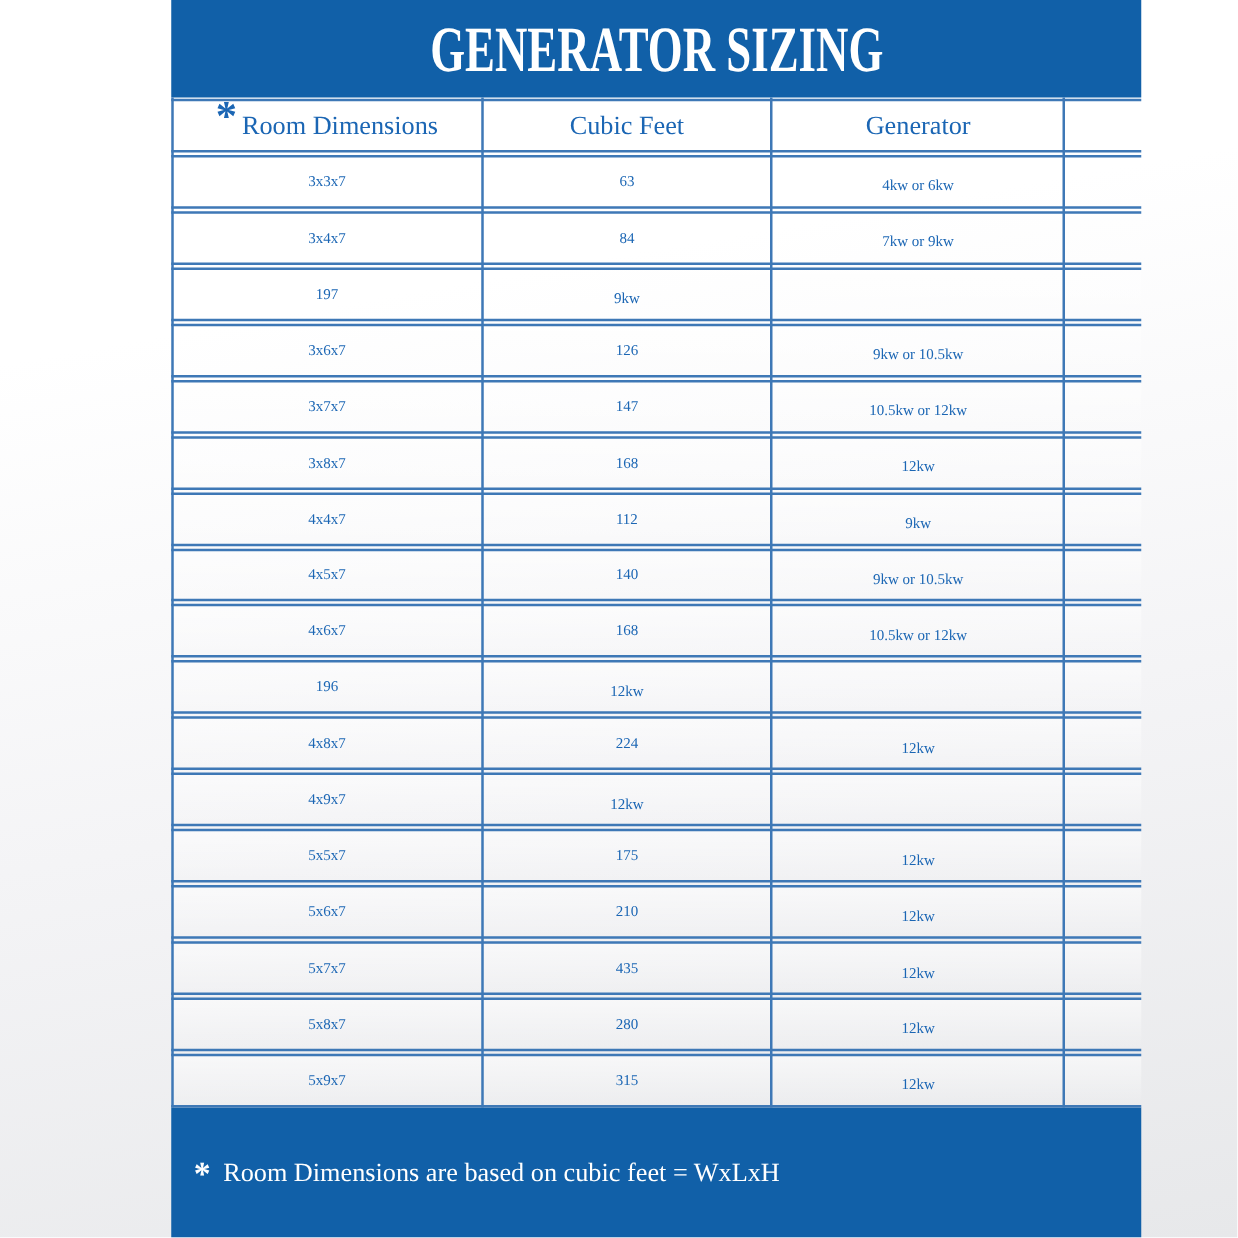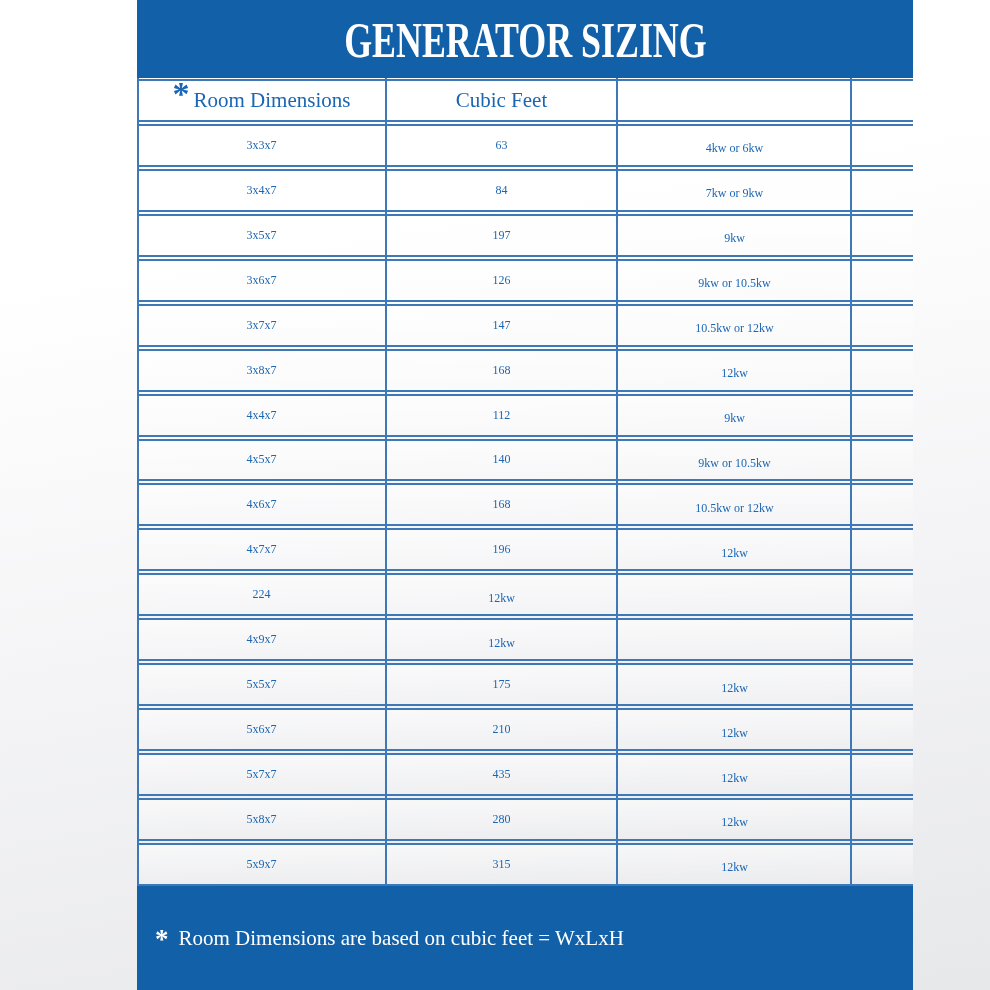--- a/index.html
+++ b/index.html
@@ -131,34 +131,36 @@
       <div class="vline v3"></div>
 
       <div class="row header-row">
         <div class="cell">
           <span class="header-asterisk">*</span>
           <span>Room Dimensions</span>
         </div>
         <div class="cell">
           <span>Cubic Feet</span>
         </div>
+        <div class="cell">
+          <span>Generator</span>
+        </div>
       </div>
 
     <div class="row">
           <div class="cell">3x3x7</div>
           <div class="cell">63</div>
           <div class="cell generator-cell">4kw or 6kw</div>
         </div>
         <div class="row">
           <div class="cell">3x4x7</div>
           <div class="cell">84</div>
           <div class="cell generator-cell">7kw or 9kw</div>
         </div>
         <div class="row">
-          <div class="cell">3x5x7</div>
           <div class="cell">197</div>
           <div class="cell generator-cell">9kw</div>
         </div>
         <div class="row">
           <div class="cell">3x6x7</div>
           <div class="cell">126</div>
           <div class="cell generator-cell">9kw or 10.5kw</div>
         </div>
         <div class="row">
           <div class="cell">3x7x7</div>
@@ -179,25 +181,25 @@
           <div class="cell">4x5x7</div>
           <div class="cell">140</div>
           <div class="cell generator-cell">9kw or 10.5kw</div>
         </div>
         <div class="row">
           <div class="cell">4x6x7</div>
           <div class="cell">168</div>
           <div class="cell generator-cell">10.5kw or 12kw</div>
         </div>
         <div class="row">
-          <div class="cell">4x7x7</div>
           <div class="cell">196</div>
           <div class="cell generator-cell">12kw</div>
         </div>
         <div class="row">
+          <div class="cell">4x8x7</div>
           <div class="cell">224</div>
           <div class="cell generator-cell">12kw</div>
         </div>
         <div class="row">
           <div class="cell">4x9x7</div>
           <div class="cell generator-cell">12kw</div>
         </div>
         <div class="row">
           <div class="cell">5x5x7</div>
           <div class="cell">175</div>

